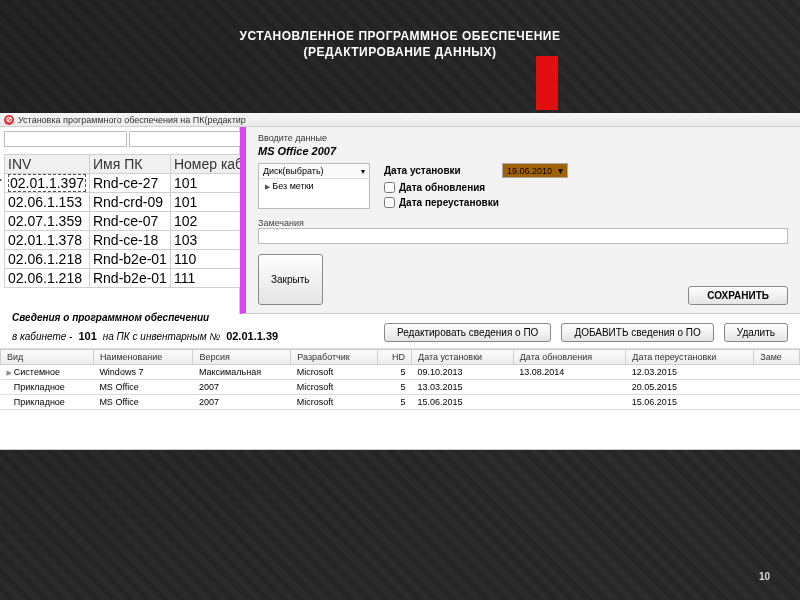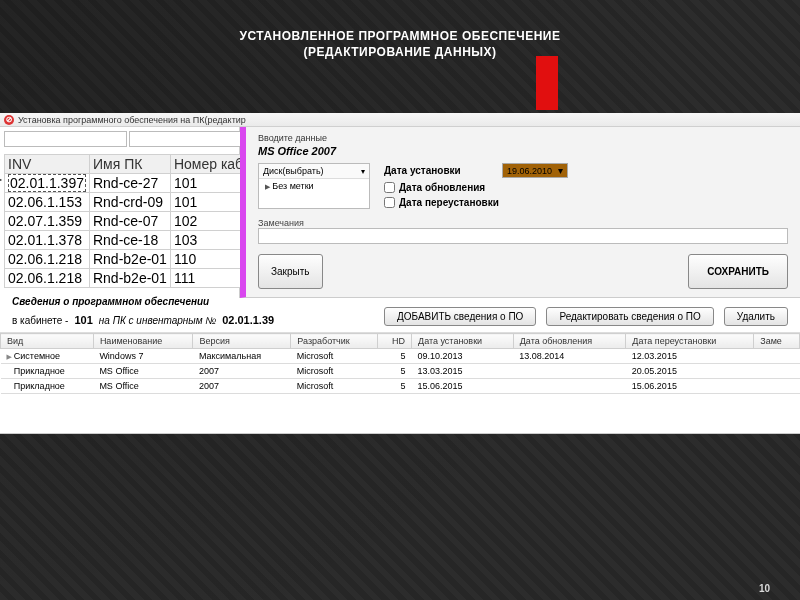--- a/index.html
+++ b/index.html
@@ -147,21 +147,21 @@
   button.win {
     font-family: inherit;
     font-size: 10px;
     padding: 3px 12px;
     background: linear-gradient(#fefefe,#e4e4e4);
     border: 1px solid #888;
     border-radius: 3px;
     color:#000;
     cursor: pointer;
   }
-  button.win.strong { font-weight: bold; padding:11px 18px; }
+  button.win.strong { font-weight: bold; padding:3px 18px;margin-top:32px; }
 
   
   .mid-strip {
     background:#fff;
     padding: 8px 12px 6px 12px;
     display:flex; align-items:center; gap:10px;
     border-bottom:1px solid #ddd;
     position: relative;
   }
   .info-title {
@@ -193,21 +193,21 @@
     color:#333;
   }
   table.sw td:first-child::before {
     content:"▶ "; font-size:7px; color:#888; visibility:hidden;
   }
   table.sw tr.cur td:first-child::before { visibility:visible; }
   .sw-empty { height:40px; background:#fff; border-bottom:1px solid #ccc; }
 
   .page-num {
     position: absolute;
-    right: 30px; bottom: 6px;
+    right: 30px; bottom: 18px;
     color: #d9d9d9;
     font-size: 10px;
     font-weight: bold;
   }
 </style>
 </head>
 <body>
 
 <div class="slide-title">
   <span>УСТАНОВЛЕННОЕ ПРОГРАММНОЕ ОБЕСПЕЧЕНИЕ</span><br>
@@ -315,28 +315,28 @@
       <div class="dlg-buttons">
         <button class="win">Закрыть</button>
         <button class="win strong">СОХРАНИТЬ</button>
       </div>
     </div>
   </div>
 
   <div class="mid-strip">
     <div class="info-title">Сведения о программном обеспечении</div>
     <div class="mid-left">
-      <span style="">в кабинете -</span>
+      <span style="font-style:italic">в кабинете -</span>
       <b>101</b>
       <span style="font-style:italic">на ПК с инвентарным №</span>
       <b>02.01.1.39</b>
     </div>
     <div class="mid-buttons">
+      <button class="win">Редактировать сведения о ПО</button>
       <button class="win">ДОБАВИТЬ сведения о ПО</button>
-      <button class="win">Редактировать сведения о ПО</button>
       <button class="win">Удалить</button>
     </div>
   </div>
 
   <table class="sw">
     <thead>
       <tr>
         <th>Вид</th>
         <th>Наименование</th>
         <th>Версия</th>

